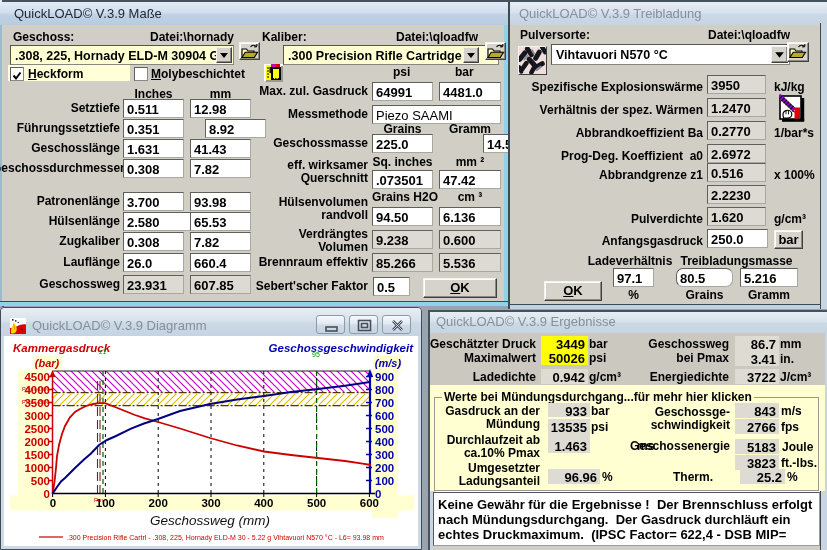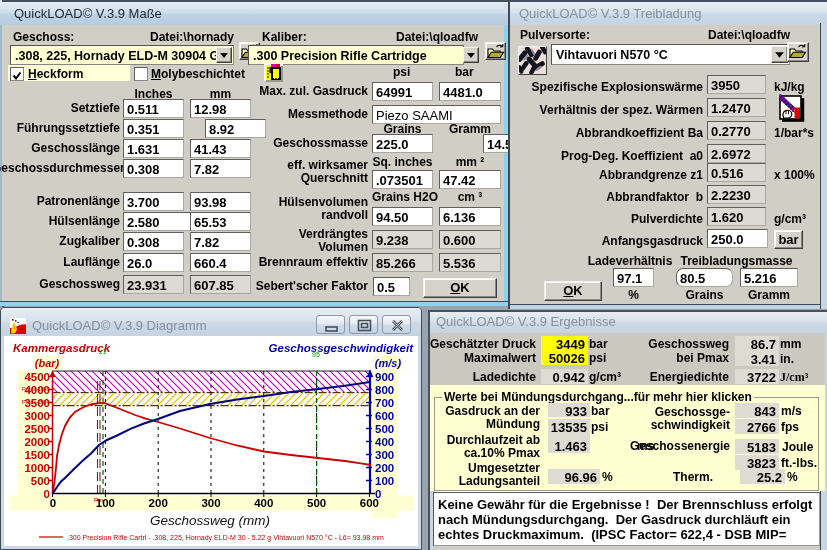--- a/index.html
+++ b/index.html
@@ -63,21 +63,21 @@
           <path d="M3 5h8l-4 5z" fill="#000"></path>
         </svg>
       </div>
   <div class="btn" style="left:239px;top:42px;width:21px;height:18px;"><svg width="20" height="17" viewBox="0 0 20 17">
           <path d="M2 14.5v-8.5h4.5l1.5 2h6v6.5z" fill="#fffbb0" stroke="#000" stroke-width="1.1"></path>
           <path d="M2 14.5l3.2-5.3h12.3l-3.2 5.3z" fill="#b8aa26" stroke="#000" stroke-width="1.1"></path>
           <path d="M10.5 4c1.5-2.2 4.2-2.2 5.8-.6" fill="none" stroke="#000" stroke-width="1.1"></path>
           <path d="M16.6 3.6l.4-2.4M16.6 3.6l-2.5.4" stroke="#000" stroke-width="1.1" fill="none"></path>
         </svg></div>
 
-  <div class="combo" style="left:248px;top:45px;width:216px;height:20px;">.300 Precision Rifle Cartridge</div>
+  <div class="combo" style="left:283px;top:45px;width:216px;height:20px;">.300 Precision Rifle Cartridge</div>
   <div class="drop" style="left:463px;top:47px;width:16px;height:16px;">
         <svg width="14" height="14" viewBox="0 0 14 14">
           <path d="M3 5h8l-4 5z" fill="#000"></path>
         </svg>
       </div>
   <div class="btn" style="left:485px;top:42px;width:21px;height:18px;"><svg width="20" height="17" viewBox="0 0 20 17">
           <path d="M2 14.5v-8.5h4.5l1.5 2h6v6.5z" fill="#fffbb0" stroke="#000" stroke-width="1.1"></path>
           <path d="M2 14.5l3.2-5.3h12.3l-3.2 5.3z" fill="#b8aa26" stroke="#000" stroke-width="1.1"></path>
           <path d="M10.5 4c1.5-2.2 4.2-2.2 5.8-.6" fill="none" stroke="#000" stroke-width="1.1"></path>
           <path d="M16.6 3.6l.4-2.4M16.6 3.6l-2.5.4" stroke="#000" stroke-width="1.1" fill="none"></path>
@@ -250,21 +250,20 @@
   <div class="fg" style="left:199px;top:121px;width:59px;">0.2770</div>
   <div class="lb" style="left:266px;top:127px;">1/bar*s</div>
 
   <div class="lb lbr" style="left:-25px;top:150px;width:220px;">Prog-Deg. Koeffizient&nbsp; a0</div>
   <div class="fg" style="left:199px;top:144px;width:59px;">2.6972</div>
 
   <div class="lb lbr" style="left:-25px;top:169px;width:220px;">Abbrandgrenze z1</div>
   <div class="fg" style="left:199px;top:163px;width:59px;">0.516</div>
   <div class="lb" style="left:266px;top:169px;">x 100%</div>
 
-  <div class="lb lbr" style="left:-25px;top:191px;width:220px;">Abbrandfaktor&nbsp; b</div>
   <div class="fg" style="left:199px;top:185px;width:59px;">2.2230</div>
 
   <div class="lb lbr" style="left:-25px;top:213px;width:220px;">Pulverdichte</div>
   <div class="fg" style="left:199px;top:207px;width:59px;">1.620</div>
   <div class="lb" style="left:266px;top:213px;">g/cm³</div>
 
   <div class="lb lbr" style="left:-25px;top:235px;width:220px;">Anfangsgasdruck</div>
   <div class="f" style="left:199px;top:229px;width:61px;">250.0</div>
   <div class="btn" style="left:266px;top:230px;width:29px;height:19px;padding-top:1px;">bar</div>
 
@@ -432,21 +431,21 @@
   <div class="lb" style="left:161px;top:42px;">psi</div>
   <div class="lb lbr" style="left:190px;top:42px;width:111px;">bei Pmax</div>
   <div class="flat" style="left:307px;top:41px;width:44px;height:15px;">3.41</div>
   <div class="lb" style="left:352px;top:43px;">in.</div>
 
   <div class="lb lbr" style="left:0px;top:61px;width:108px;">Ladedichte</div>
   <div class="flat" style="left:113px;top:59px;width:47px;height:15px;">0.942</div>
   <div class="lb" style="left:161px;top:61px;">g/cm³</div>
   <div class="lb lbr" style="left:190px;top:61px;width:111px;">Energiedichte</div>
   <div class="flat" style="left:307px;top:59px;width:44px;height:15px;">3722</div>
-  <div class="lb" style="left:352px;top:61px;font-family:Liberation Serif, serif;">J/cm³</div>
+  <div class="lb" style="left:352px;top:61px;">J/cm³</div>
 
   <div class="lb" style="left:14px;top:81px;background:#ffffd2;padding:0 2px;">Werte bei Mündungsdurchgang...für mehr hier klicken</div>
 
   <div class="lb lbr" style="left:4px;top:95px;width:108px;">Gasdruck an der<br>Mündung</div>
   <div class="flat" style="left:120px;top:93px;width:42px;height:14px;background:#dedbd3;">933</div>
   <div class="lb" style="left:163px;top:95px;">bar</div>
   <div class="flat" style="left:120px;top:109px;width:42px;height:31px;">13535</div>
   <div class="lb" style="left:163px;top:111px;">psi</div>
   <div class="lb lbr" style="left:194px;top:96px;width:108px;">Geschossge-<br>schwindigkeit</div>
   <div class="flat" style="left:307px;top:93px;width:44px;height:15px;">843</div>

